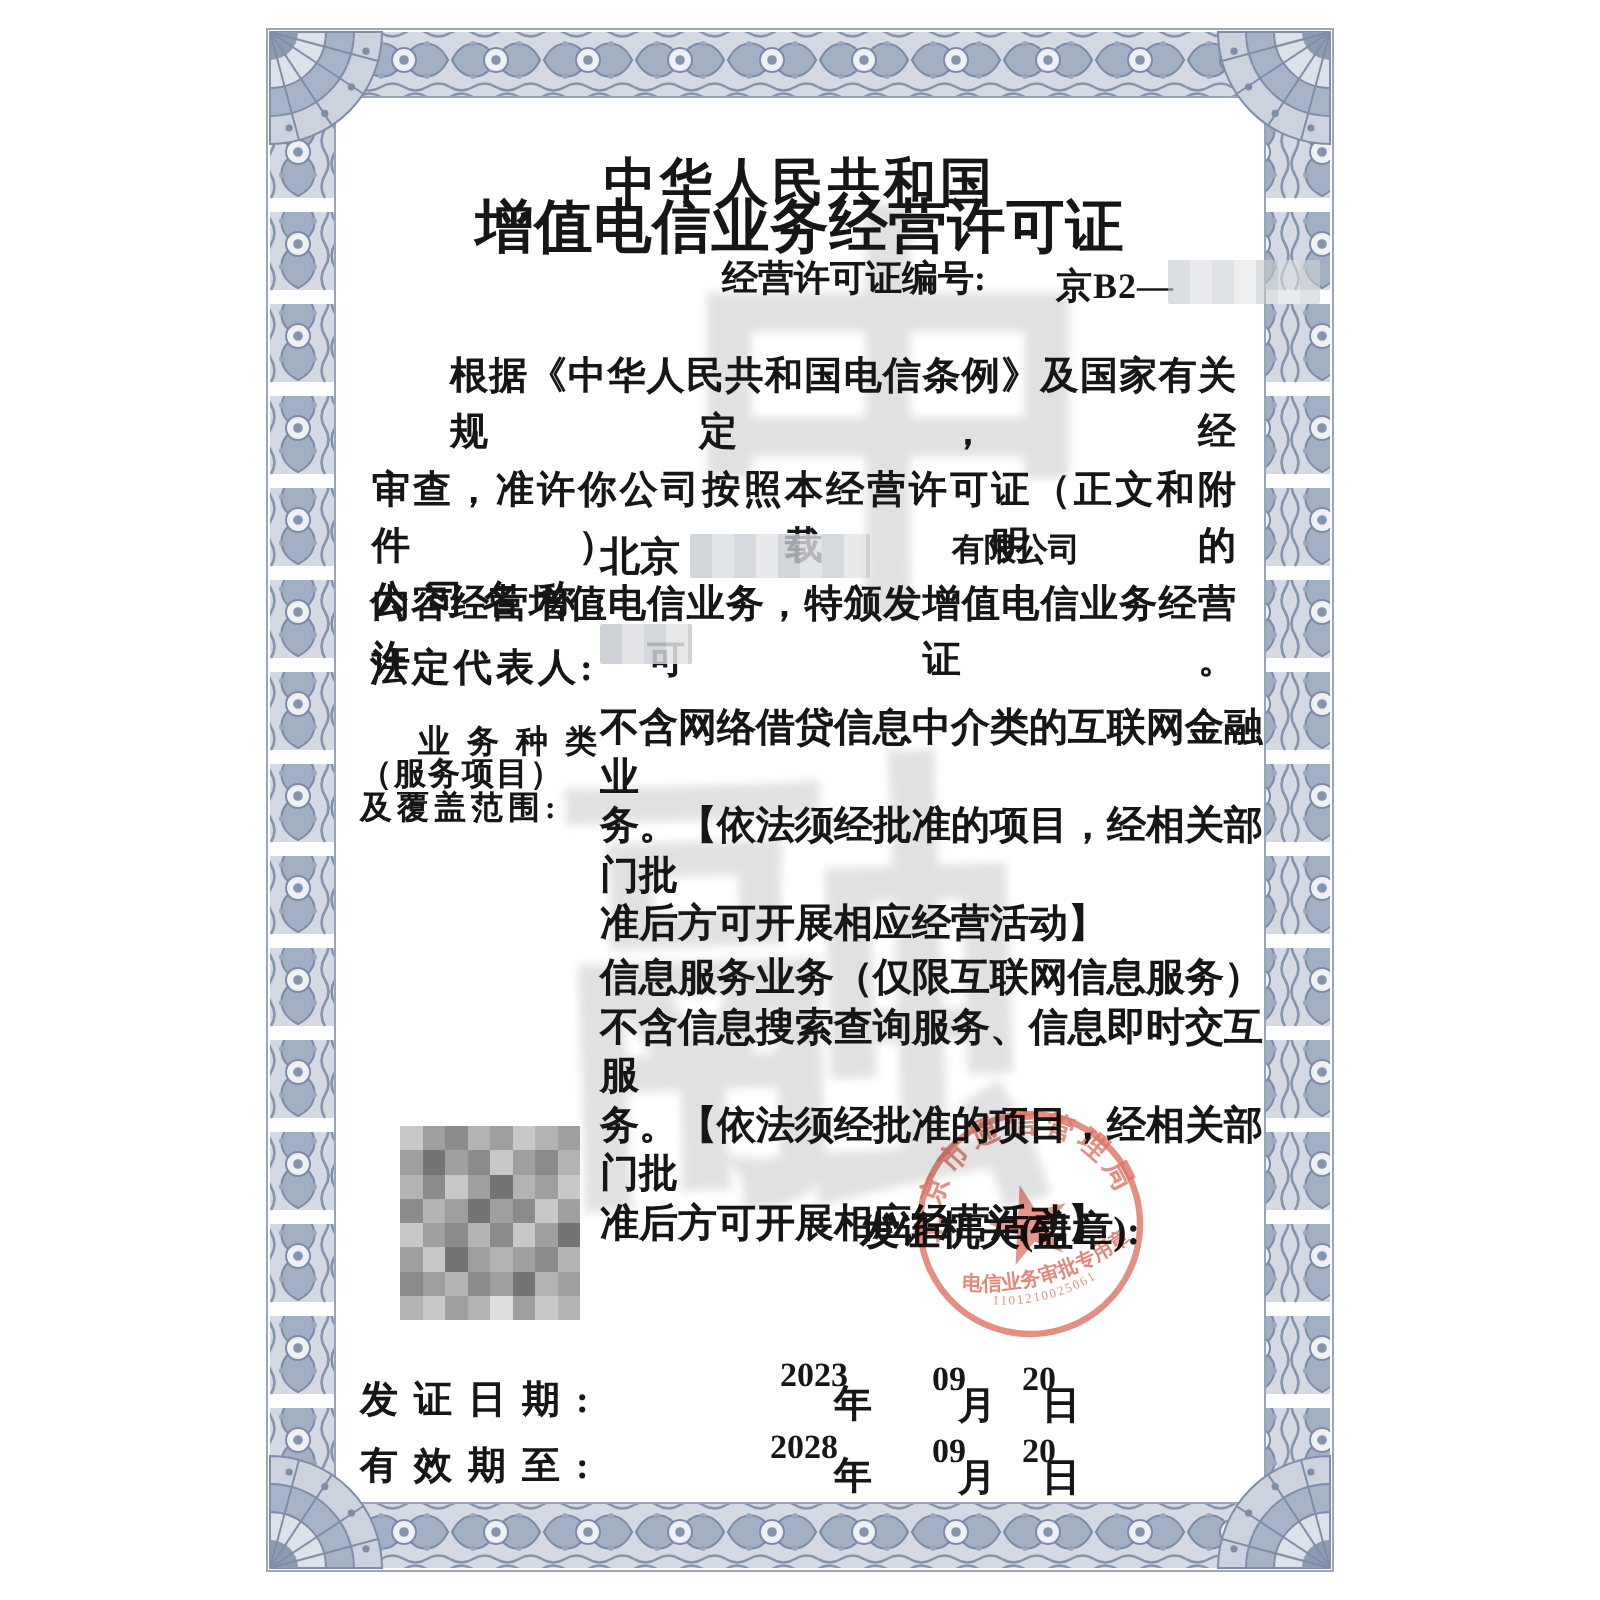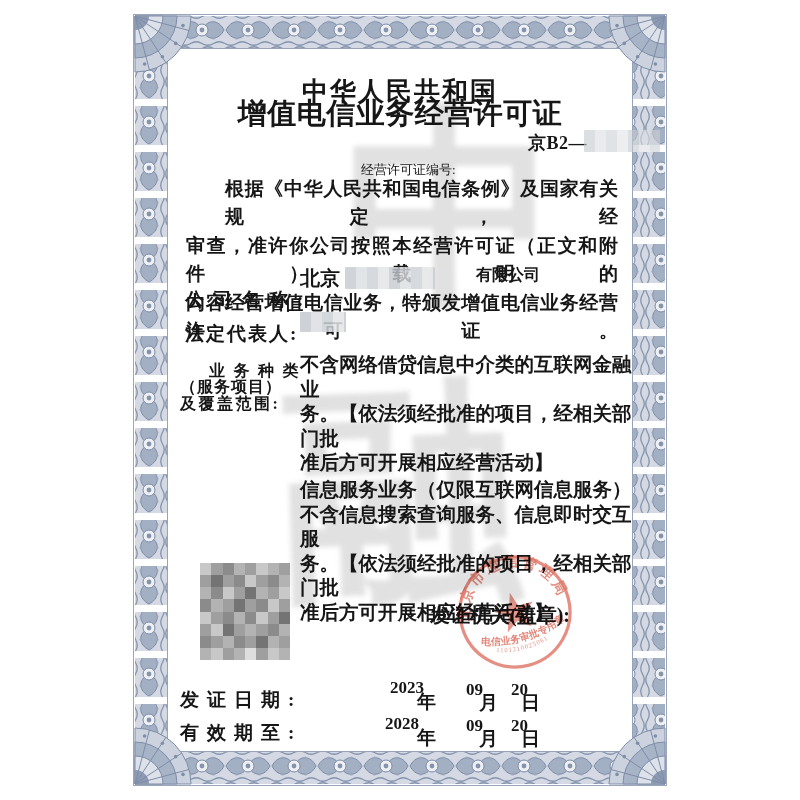--- a/index.html
+++ b/index.html
@@ -11,21 +11,21 @@
   .frame{left:0;top:0;}
   
   .wm{color:rgba(70,70,70,.16);filter:blur(2.5px);font-weight:700;line-height:1;pointer-events:none;}
   .wm1{left:212px;top:88px;font-size:215px;}
   .wm2{left:150px;top:362px;font-size:238px;transform:rotate(-2deg);}
   
   .t{left:0;right:0;text-align:center;font-weight:700;margin-top:20px;}
   .t1{top:40px;font-size:26px;letter-spacing:2px;}
   .t2{top:60px;font-size:29px;letter-spacing:0.5px;}
   
-  .lic-label{left:228px;top:147px;font-size:13px;font-weight:400;}
+  .lic-label{left:228px;top:113px;font-size:18px;font-weight:700;}
   .lic-val{left:395px;top:117px;font-size:18px;font-weight:700;letter-spacing:.5px;}
   
   .redact{background:
       repeating-linear-gradient(90deg,#c6cacf 0 11px,#dcdfe3 11px 22px,#cdd1d6 22px 33px,#e2e4e7 33px 44px),
       repeating-linear-gradient(0deg,rgba(255,255,255,0) 0 11px,rgba(118,124,132,.28) 11px 22px);
       border-radius:1px;}
   .lic-redact{left:451px;top:116px;width:76px;height:22px;opacity:.6;}
   
   .intro{left:53px;top:161px;width:432px;}
   .intro .ln{font-size:19px;font-weight:600;line-height:28.4px;text-align:justify;text-align-last:justify;}

